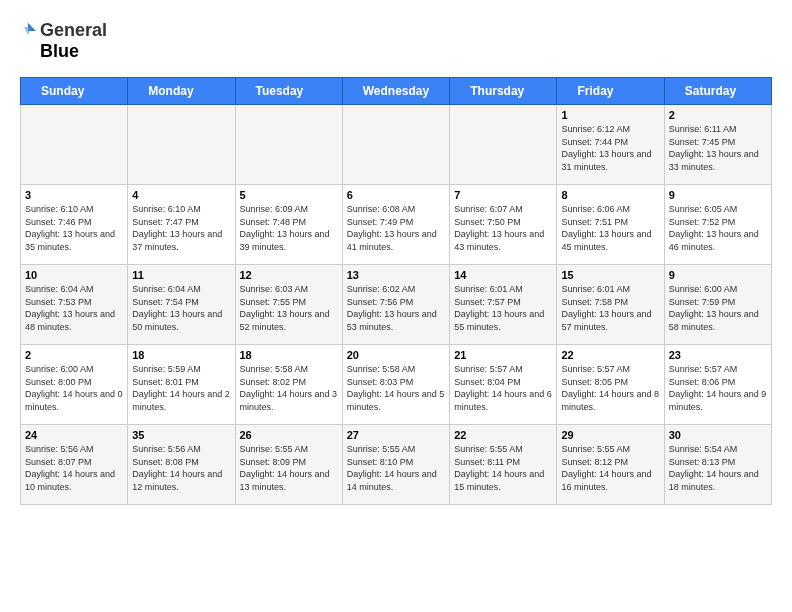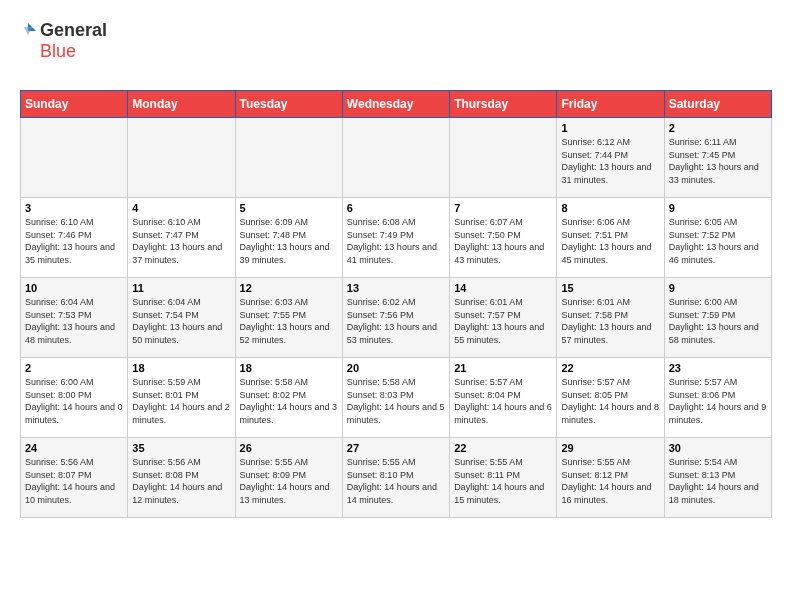--- a/index.html
+++ b/index.html
@@ -7,21 +7,21 @@
       font-family: Arial, sans-serif;
       background: #fff;
       width: 792px;
       min-height: 612px;
       padding: 20px;
     }
     .header {
       display: flex;
       align-items: flex-start;
       justify-content: space-between;
-      margin-bottom: 28px;
+      margin-bottom: 15px;
     }
     .logo {
       display: flex;
       flex-direction: column;
       align-items: flex-start;
     }
     .title-section {
       text-align: right;
     }
     .month-title {
@@ -33,23 +33,23 @@
       font-size: 14px;
       color: #555;
       margin-top: 2px;
     }
     table {
       width: 100%;
       border-collapse: collapse;
       font-size: 10px;
     }
     thead tr th {
-      background-color: #ef4444;
+      background-color: #3b82f6;
       color: #fff;
-      padding: 6px 4px;
+      padding: 6px 20px;
       text-align: left;
       font-size: 12px;
       font-weight: bold;
       border: 1px solid #1a60b0;
     }
     tbody tr td {
       border: 1px solid #ccc;
       vertical-align: top;
       padding: 4px;
       height: 80px;
@@ -82,21 +82,21 @@
 
 <div class="header">
   <div class="logo">
   <div style="display:flex; align-items:center; gap:4px;">
     <svg width="16" height="16" viewBox="0 0 16 16">
       <polygon points="8,0 16,8 8,8" fill="#2878c8"></polygon>
       <polygon points="4,4 12,4 8,12" fill="#5599dd" opacity="0.6"></polygon>
     </svg>
     <span style="font-size:18px; font-weight:bold; color:#333;">General</span>
   </div>
-  <span style="font-size:18px; font-weight:normal; color:#ef4444; margin-left:20px;">Blue</span>
+  <span style="font-size:18px; font-weight:bold; color:#000000; margin-left:20px;">Blue</span>
 </div>
   <div class="title-section">
     <div class="month-title"></div>
     <div class="location"></div>
   </div>
 </div>
 
 <table>
   <thead>
     <tr id="header-row">

